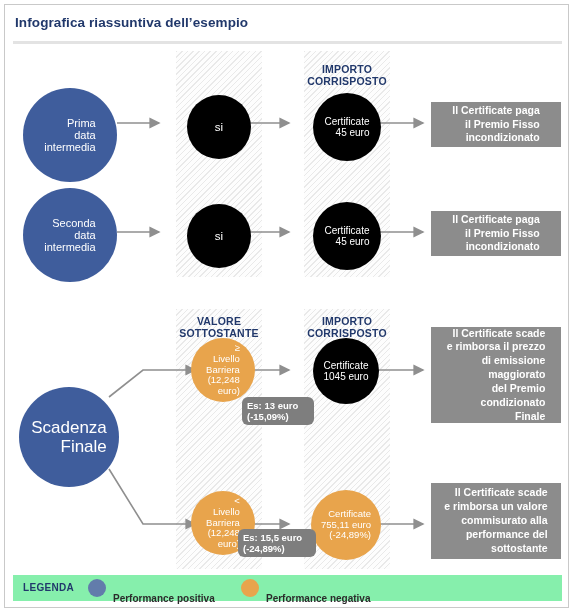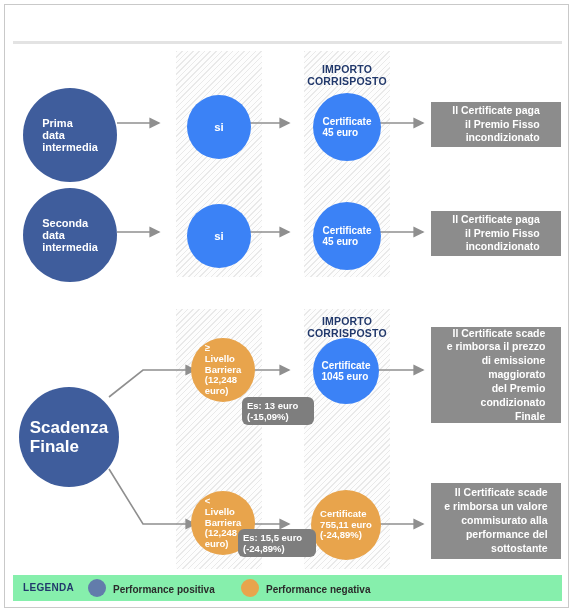--- a/index.html
+++ b/index.html
@@ -23,25 +23,25 @@
   
   .hatch{
     position:absolute;
     background-color:#fbfbfb;
     background-image:repeating-linear-gradient(135deg,
         #e9e9e9 0px,#e9e9e9 1px,#fdfdfd 1px,#fdfdfd 4px);
   }
   
   .circle{
     position:absolute;border-radius:50%;
-    display:flex;align-items:center;justify-content:center;text-align:left;
-    color:#ffffff;font-weight:bold;line-height:1.12;box-sizing:border-box;
+    display:flex;align-items:center;justify-content:center;text-align:right;
+    color:#ffffff;font-weight:normal;line-height:1.12;box-sizing:border-box;
   }
   .c-navy{background:#3f5d9c;}
-  .c-blue{background:#3b82f6;}
+  .c-blue{background:#000000;}
   .c-orange{background:#e8a44c;}
   
   .gbox{
     position:absolute;background:#8c8c8c;color:#ffffff;
     display:flex;align-items:center;justify-content:center;text-align:right;
     font-weight:bold;font-size:10.5px;line-height:1.32;box-sizing:border-box;
     padding:4px 6px;
   }
   
   .tag{
@@ -62,28 +62,29 @@
   
   #legend{
     position:absolute;left:8px;top:570px;width:549px;height:26px;
     background:#86efac;
   }
   #legend .lg-label{
     position:absolute;left:10px;top:7px;color:#21386b;font-size:10px;font-weight:bold;
     letter-spacing:.3px;
   }
   #legend .dot{position:absolute;top:4px;width:18px;height:18px;border-radius:50%;}
-  #legend .lg-txt{position:absolute;top:9px;font-size:10px;font-weight:bold;color:#2b2b2b;}
+  #legend .lg-txt{position:absolute;top:18px;font-size:10px;font-weight:bold;color:#2b2b2b;}
   #legend .lg-sym{position:absolute;top:7px;font-size:10px;font-weight:bold;color:#2b2b2b;margin-top:32px;}
 </style>
 </head>
 <body>
 
 <div id="card">
 
+  <div id="title">Infografica riassuntiva dell’esempio</div>
   <div id="title-rule"></div>
 
   <div class="hatch" style="left:171px;top:46px;width:86px;height:226px;"></div>
   <div class="hatch" style="left:299px;top:46px;width:86px;height:226px;"></div>
   <div class="hatch" style="left:171px;top:304px;width:86px;height:260px;"></div>
   <div class="hatch" style="left:299px;top:304px;width:86px;height:260px;"></div>
 
   <svg id="links" viewBox="0 0 563 602">
     <defs>
       <marker id="ah" markerWidth="7" markerHeight="7" refX="6" refY="3.5" orient="auto">
@@ -104,20 +105,22 @@
       <path d="M104,464 L138,519 L190,519"></path>
       <path d="M244,365 L284,365"></path>
       <path d="M244,519 L284,519"></path>
       <path d="M372,365 L418,365"></path>
       <path d="M372,519 L418,519"></path>
     </g>
   </svg>
 
   <div class="colhead" style="left:295px;top:58px;width:94px;">IMPORTO
 CORRISPOSTO</div>
+  <div class="colhead" style="left:167px;top:310px;width:94px;">VALORE
+SOTTOSTANTE</div>
   <div class="colhead" style="left:295px;top:310px;width:94px;">IMPORTO
 CORRISPOSTO</div>
 
   <div class="circle c-navy" style="left:18px;top:83px;width:94px;height:94px;font-size:11px;white-space:pre-line;">Prima
 data
 intermedia</div>
   <div class="circle c-blue" style="left:182px;top:90px;width:64px;height:64px;font-size:11.5px;white-space:pre-line;">si</div>
   <div class="circle c-blue" style="left:308px;top:88px;width:68px;height:68px;font-size:10px;white-space:pre-line;">Certificate
 45 euro</div>
   <div class="gbox" style="left:426px;top:97px;width:130px;height:45px;white-space:pre-line;">Il Certificate paga

